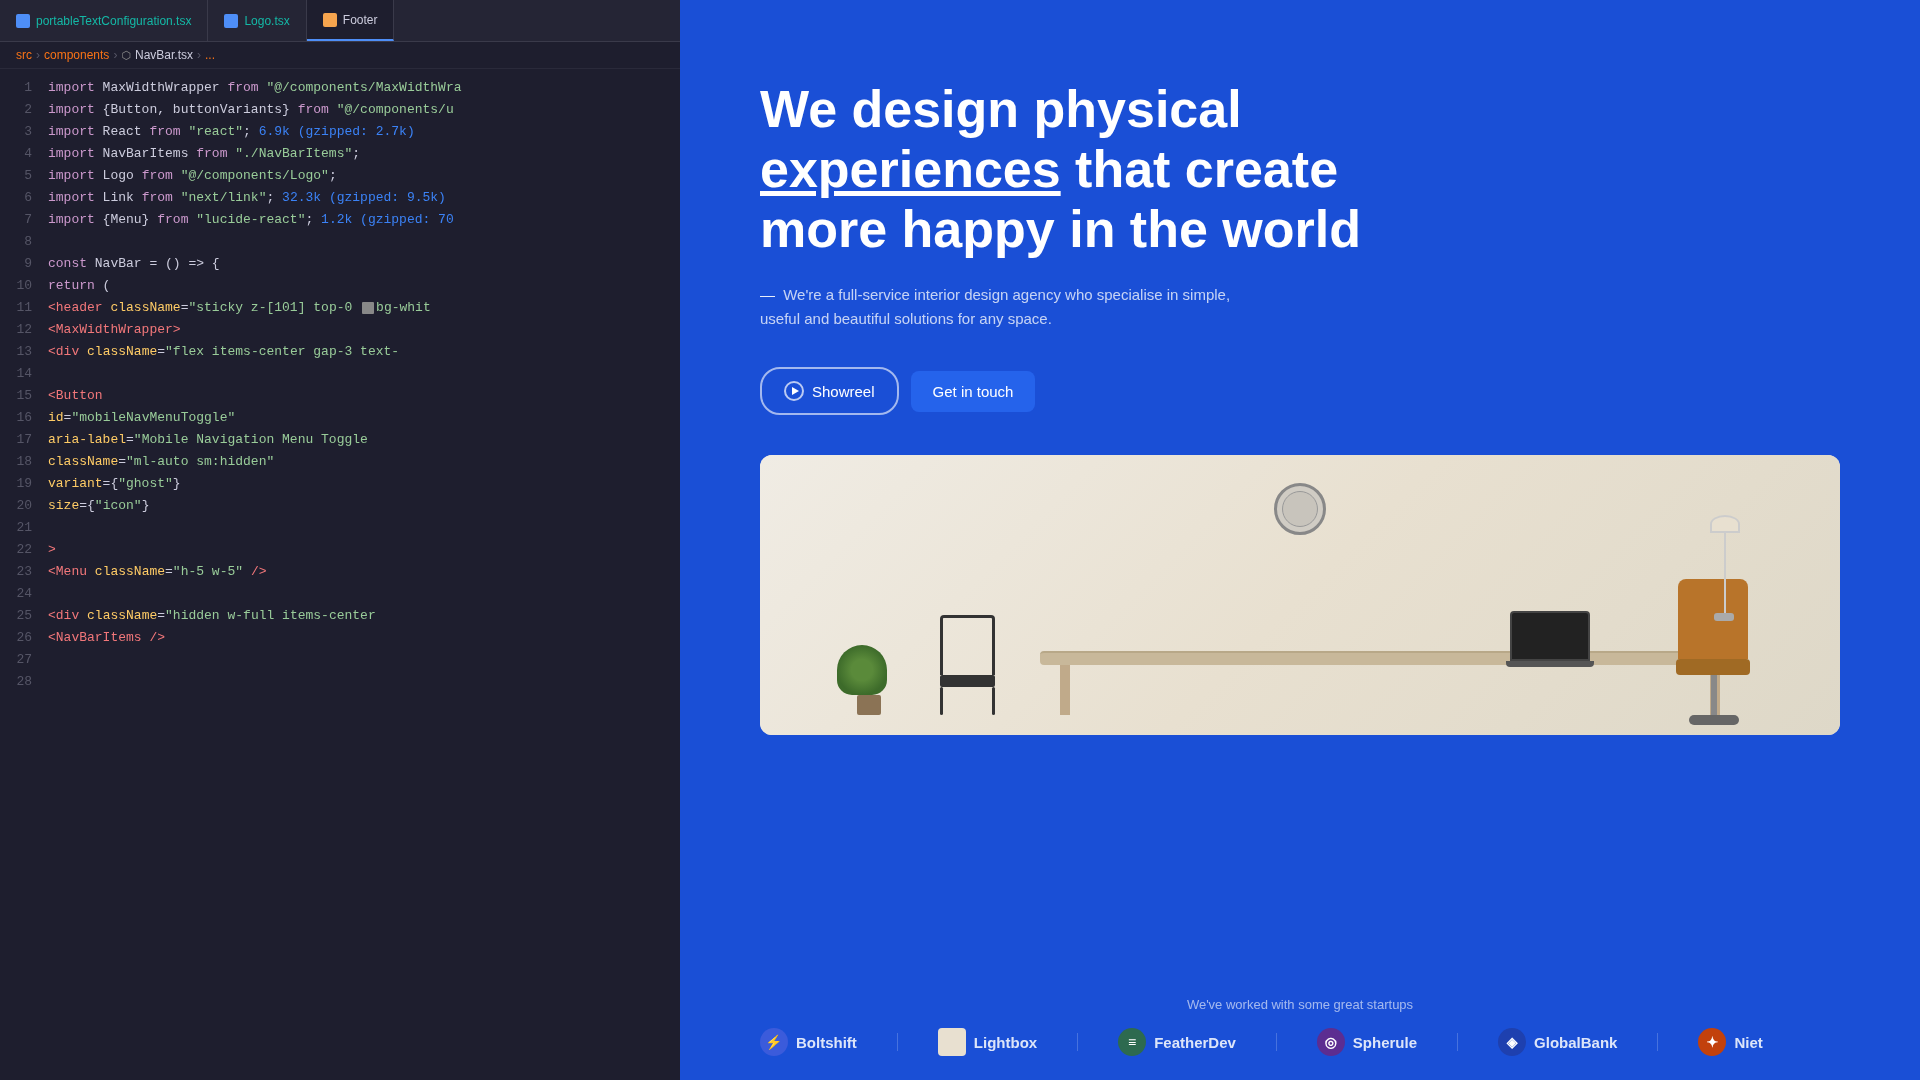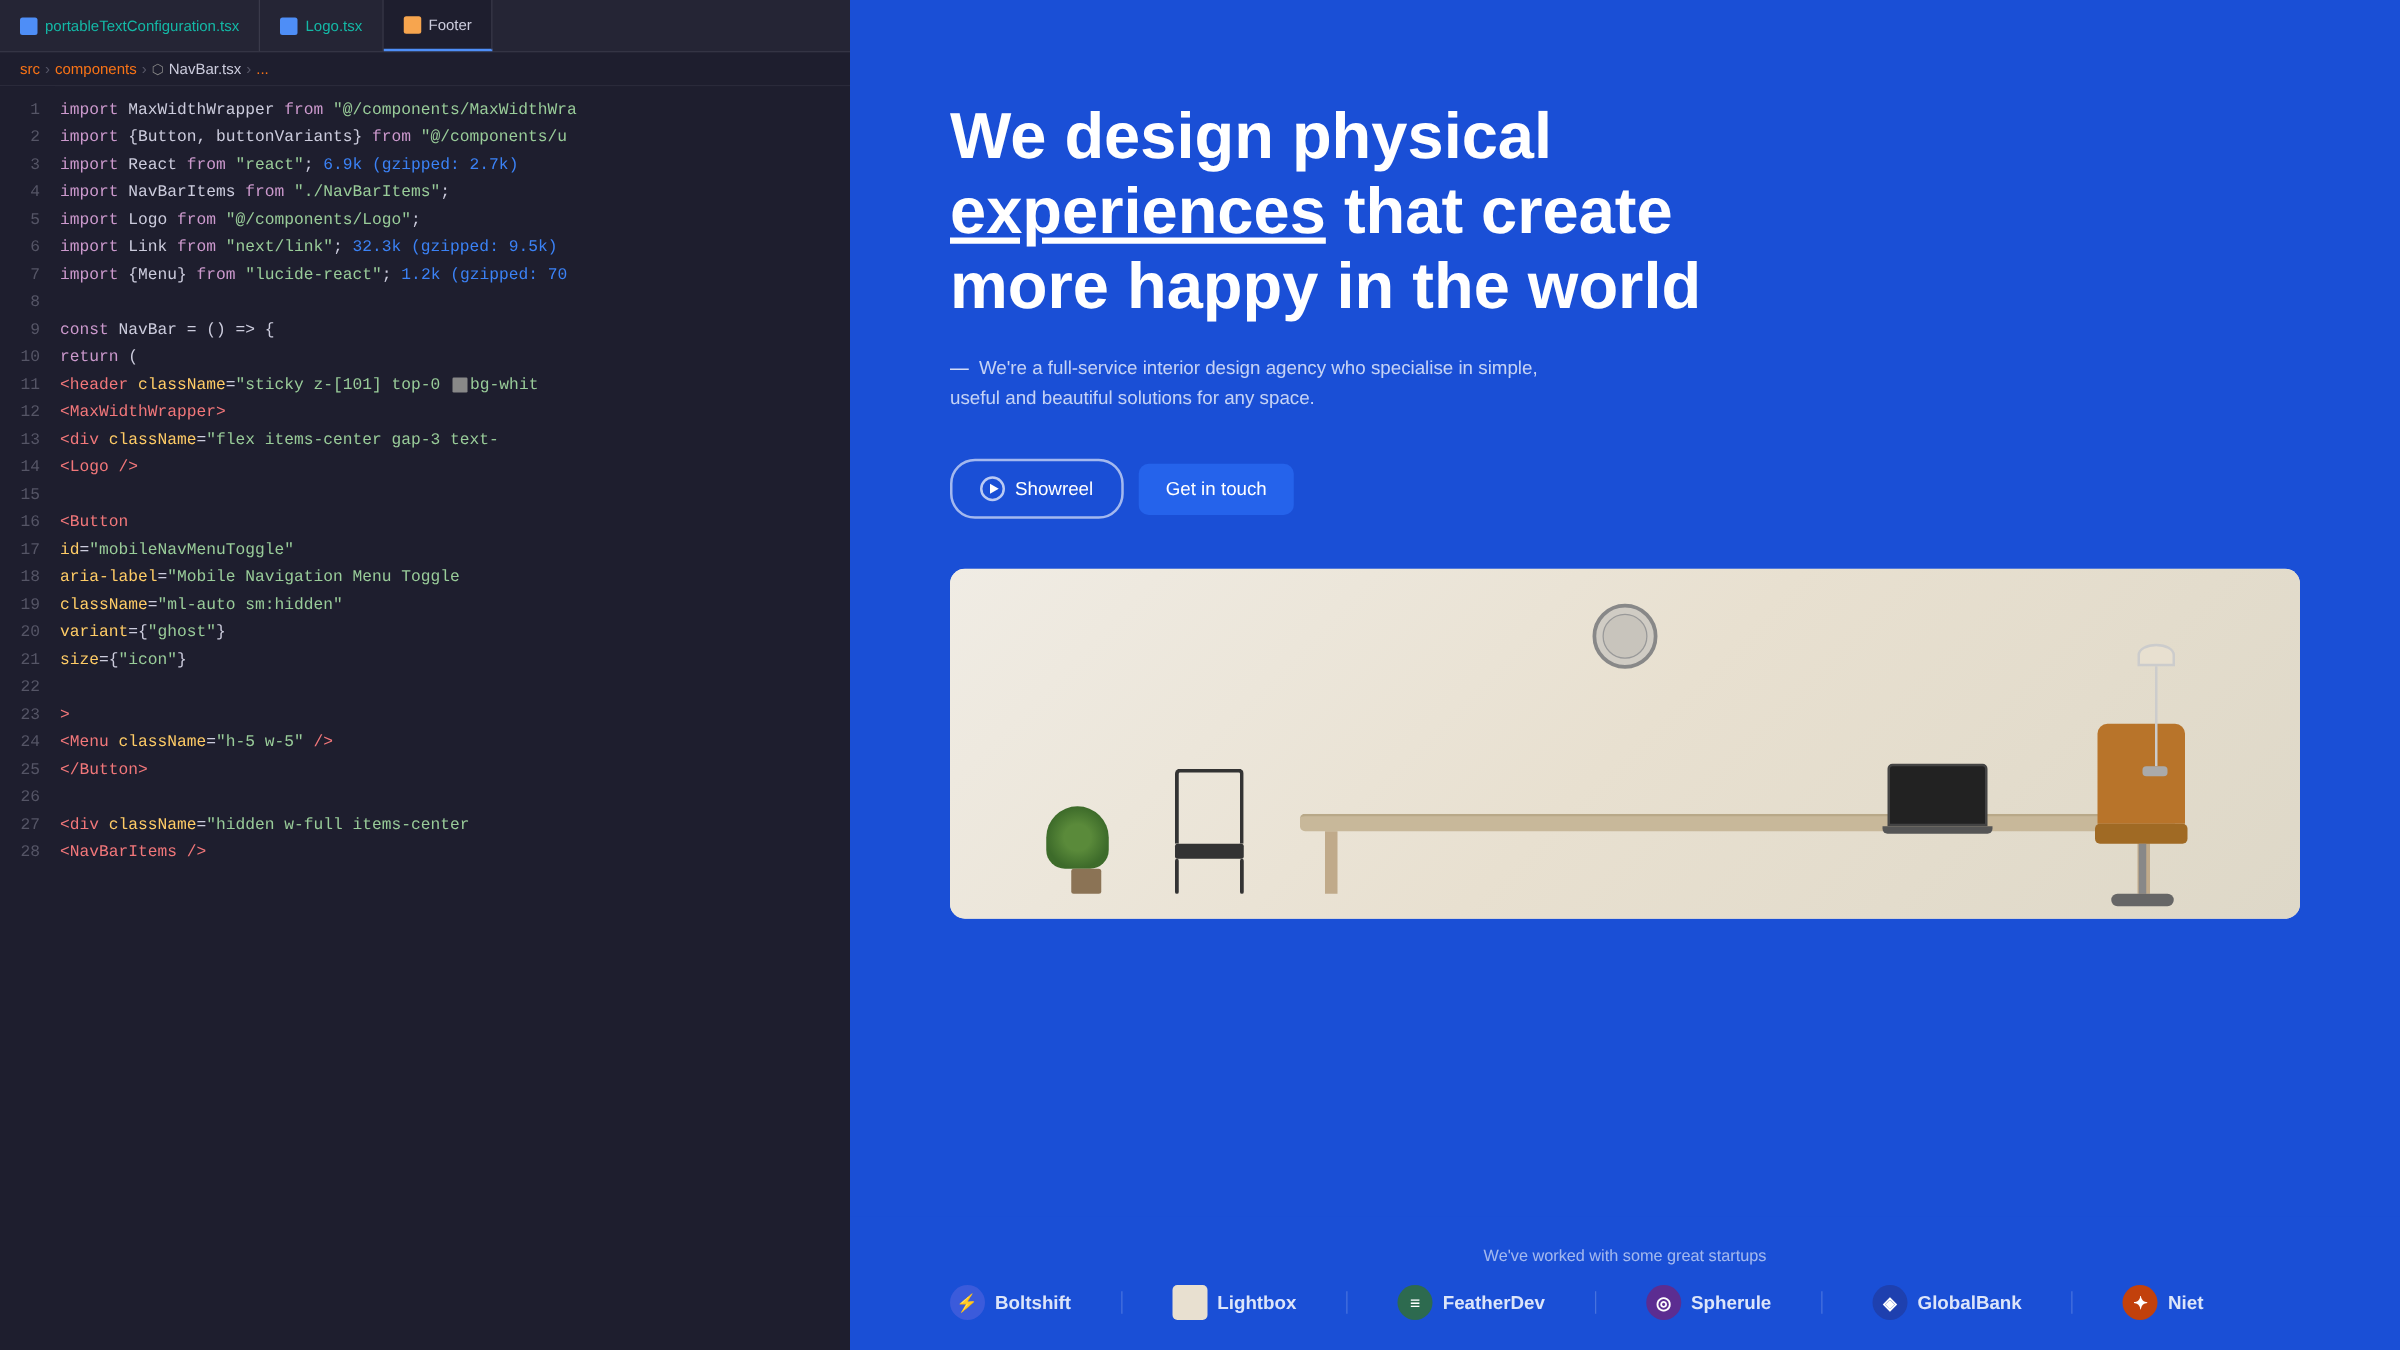--- a/index.html
+++ b/index.html
@@ -589,23 +589,20 @@
       </div>
 
       <div class="code-line">
         <span class="cls">            </span><span class="tag">&lt;MaxWidthWrapper&gt;</span>
       </div>
 
       <div class="code-line">
         <span class="cls">                </span><span class="tag">&lt;div</span><span class="cls"> </span><span class="attr">className</span><span class="cls">=</span><span class="str">"flex items-center gap-3 text-</span>
       </div>
 
-      <div class="code-line">
-        <span class="cls">                    </span><span class="tag">&lt;Logo /&gt;</span>
-      </div>
 
       <div class="code-line">&nbsp;</div>
 
       <div class="code-line">
         <span class="cls">                </span><span class="tag">&lt;Button</span>
       </div>
 
       <div class="code-line">
         <span class="cls">                    </span><span class="attr">id</span><span class="cls">=</span><span class="str">"mobileNavMenuToggle"</span>
       </div>
@@ -629,23 +626,20 @@
       <div class="code-line">&nbsp;</div>
 
       <div class="code-line">
         <span class="cls">                </span><span class="tag">&gt;</span>
       </div>
 
       <div class="code-line">
         <span class="cls">                </span><span class="tag">&lt;Menu</span><span class="cls"> </span><span class="attr">className</span><span class="cls">=</span><span class="str">"h-5 w-5"</span><span class="cls"> </span><span class="tag">/&gt;</span>
       </div>
 
-      <div class="code-line">
-        <span class="cls">                </span><span class="tag">&lt;/Button&gt;</span>
-      </div>
 
       <div class="code-line">&nbsp;</div>
 
       <div class="code-line">
         <span class="cls">                </span><span class="tag">&lt;div</span><span class="cls"> </span><span class="attr">className</span><span class="cls">=</span><span class="str">"hidden w-full items-center</span>
       </div>
 
       <div class="code-line">
         <span class="cls">                    </span><span class="tag">&lt;NavBarItems /&gt;</span>
       </div>

